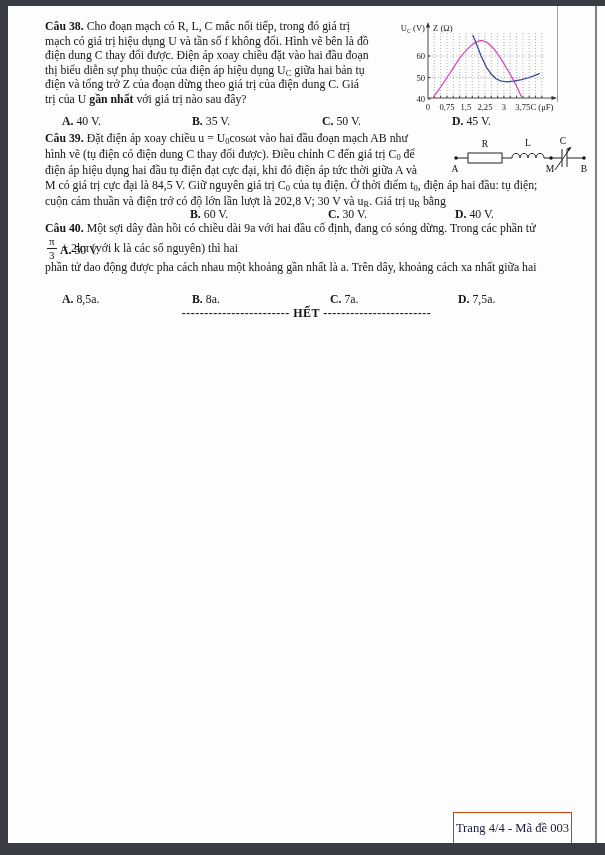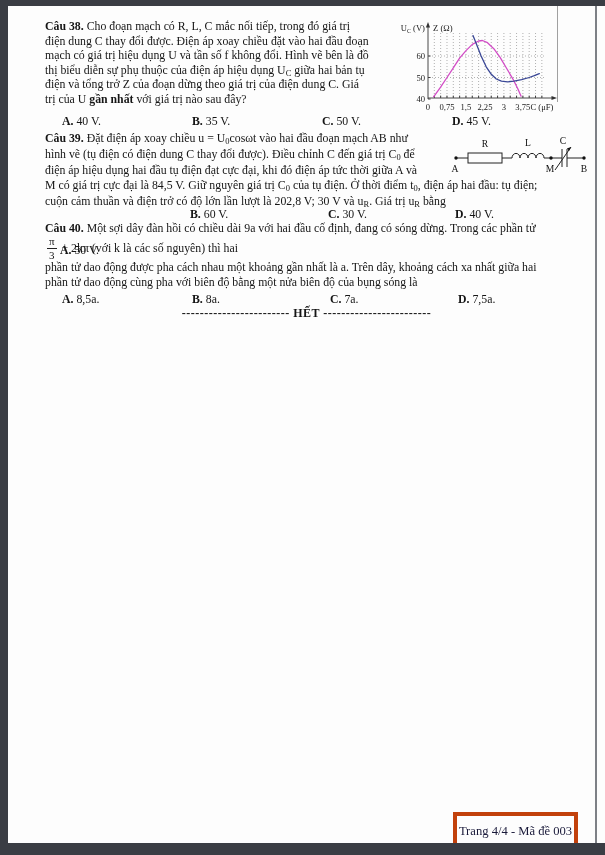--- a/index.html
+++ b/index.html
@@ -19,21 +19,21 @@
   .line .b{font-weight:bold;}
   .line .sub{font-size:8.5px;vertical-align:-2px;line-height:0;}
   .tallline{height:24px;line-height:24px;}
   .frac{display:inline-block;text-align:center;vertical-align:middle;line-height:1;margin:0 2px 2px 2px;font-size:11px;}
   .frac .num{display:block;border-bottom:1px solid #222;padding:0 2px 1px 2px;}
   .frac .den{display:block;padding-top:1px;}
   .opts{position:absolute;left:0;width:597px;height:15px;font-size:11.8px;color:#151515;padding-left:20px;}
   .opt{position:absolute;top:0;white-space:pre;}
   .opt .letter{font-weight:bold;}
   .end-marker{position:absolute;left:37px;width:523px;text-align:center;font-size:12px;font-weight:bold;color:#151515;letter-spacing:0.5px;}
-  .footer-box{position:absolute;border:4px solid #c2410c;display:flex;align-items:center;justify-content:center;
+  .footer-box{position:absolute;border:1px solid #c2410c;display:flex;align-items:center;justify-content:center;
     font-size:12.6px;color:#1a1a3a;background:#fdfdfd;}
   .chart-wrap{position:absolute;}
   .chart-wrap svg{display:block;}
   .grid{stroke:#8f8f8f;stroke-width:0.7;stroke-dasharray:1 2;}
   .axis{stroke:#333;stroke-width:0.9;fill:none;}
   .axisfill{fill:#333;stroke:none;}
   .tick{font-family:"Liberation Serif",serif;font-size:8.6px;fill:#1a1a1a;}
   .curve{fill:none;stroke-width:1.3;stroke-linecap:round;stroke-linejoin:round;}
   .circuit-wrap{position:absolute;}
   .wire{stroke:#222;stroke-width:1;fill:none;}
@@ -48,22 +48,22 @@
 <div style="position:absolute;left:0;top:0;width:8px;height:855px;background:#3a3d44;"></div>
 <div style="position:absolute;left:0;top:843px;width:605px;height:12px;background:#3a3d44;"></div>
 
 <div class="paper">
 
   <div class="artifact-line" style="left:549px;top:0;width:1px;height:96px;"></div>
   <div class="edge-line" style="left:587px;width:2px;height:837px;"></div>
 
   <div class="q" style="left:37px;top:13px;width:356px;">
     <div class="line"><span class="b">Câu 38.</span><span> Cho đoạn mạch có R, L, C mắc nối tiếp, trong đó giá trị</span></div>
+    <div class="line"><span>mạch có giá trị hiệu dụng U và tần số f không đổi. Hình vẽ bên là đồ</span></div>
     <div class="line"><span>điện dung C thay đổi được. Điện áp xoay chiều đặt vào hai đầu đoạn</span></div>
-    <div class="line"><span>mạch có giá trị hiệu dụng U và tần số f không đổi. Hình vẽ bên là đồ</span></div>
     <div class="line"><span>thị biểu diễn sự phụ thuộc của điện áp hiệu dụng U</span><span class="sub">C</span><span> giữa hai bản tụ</span></div>
     <div class="line"><span>điện và tổng trở Z của đoạn dừng theo giá trị của điện dung C. Giá</span></div>
     <div class="line"><span>trị của U </span><span class="b">gần nhất</span><span> với giá trị nào sau đây?</span></div>
   </div>
 
   <div class="chart-wrap" style="left:385px;top:13px;">
     <svg id="chart-svg" width="172" height="100" viewBox="0 0 172 100">
         <line x1="41.325" y1="14" x2="41.325" y2="78.5" class="grid"></line>
         <line x1="47.65" y1="14" x2="47.65" y2="78.5" class="grid"></line>
         <line x1="53.975" y1="14" x2="53.975" y2="78.5" class="grid"></line>
@@ -169,21 +169,20 @@
     <span class="opt" style="left:52px;margin-top:36px;"><span class="letter">A.</span><span> 50 V.</span></span>
     <span class="opt" style="left:182px;"><span class="letter">B.</span><span> 60 V.</span></span>
     <span class="opt" style="left:320px;"><span class="letter">C.</span><span> 30 V.</span></span>
     <span class="opt" style="left:447px;"><span class="letter">D.</span><span> 40 V.</span></span>
   </div>
 
   <div class="q q40" style="left:37px;top:215px;width:545px;">
     <div class="line"><span class="b">Câu 40.</span><span> Một sợi dây đàn hồi có chiều dài 9a với hai đầu cố định, đang có sóng dừng. Trong các phần tử</span></div>
     <div class="line tallline"><span class="frac"><span class="num">π</span><span class="den">3</span></span><span> + 2kπ (với k là các số nguyên) thì hai</span></div>
     <div class="line"><span>phần tử dao động được pha cách nhau một khoảng gần nhất là a. Trên dây, khoảng cách xa nhất giữa hai</span></div>
-    <div class="line"><span>phần tử dao động cùng pha với biên độ bằng một nửa biên độ của bụng sóng là</span></div>
   </div>
 
   <div class="opts" style="top:286px;">
     <span class="opt" style="left:54px;"><span class="letter">A.</span><span> 8,5a.</span></span>
     <span class="opt" style="left:184px;"><span class="letter">B.</span><span> 8a.</span></span>
     <span class="opt" style="left:322px;"><span class="letter">C.</span><span> 7a.</span></span>
     <span class="opt" style="left:450px;"><span class="letter">D.</span><span> 7,5a.</span></span>
   </div>
 
   <div class="end-marker" style="top:300px;">------------------------ HẾT ------------------------</div>

